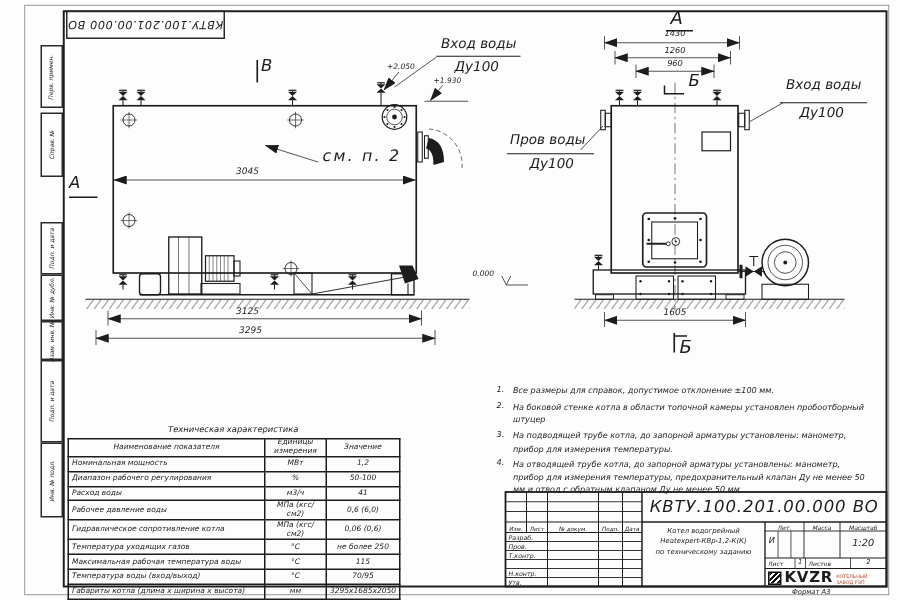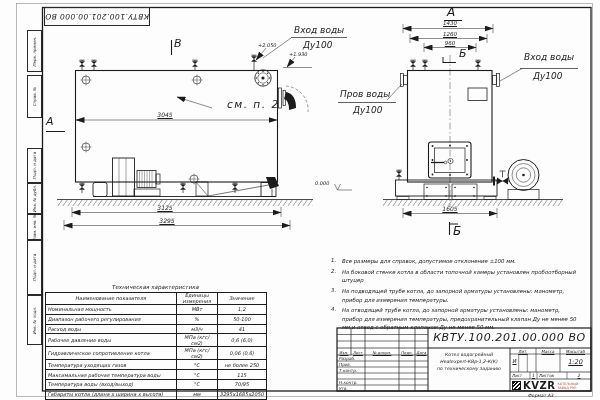--- a/index.html
+++ b/index.html
@@ -3,21 +3,21 @@
 <meta charset="utf-8">
 <style>
   html,body{margin:0;padding:0;background:#ffffff;}
   .sheet{
     position:relative;width:600px;height:400px;background:#fdfdfd;overflow:hidden;
     font-family:"DejaVu Sans",sans-serif;color:#1c1c1c;
   }
   .sheet *{box-sizing:border-box;}
   svg.lines{position:absolute;left:0;top:0;z-index:1;}
   .txt{position:absolute;z-index:2;font-style:italic;white-space:nowrap;color:#1c1c1c;}
-  .ctr{text-align:center;text-decoration:underline;}
+  .ctr{text-align:center;}
   
   .vcell{position:absolute;left:27px;width:15px;border:0.7px solid #2a2a2a;display:flex;align-items:center;justify-content:center;z-index:2;background:transparent;}
   .vcell span{transform:rotate(-90deg);white-space:nowrap;font-style:italic;font-size:4px;}
   
   .stamp{position:absolute;left:44px;top:7px;width:106px;height:19px;border:1px solid #2a2a2a;z-index:2;
          display:flex;align-items:center;justify-content:center;}
   .stamp span{transform:rotate(180deg);font-style:italic;font-size:7.5px;letter-spacing:.4px;}
   
   .notes{position:absolute;left:331px;top:257px;width:250px;z-index:2;}
   .note{display:flex;margin-bottom:2px;}
@@ -292,21 +292,21 @@
   <div class="vcell" style="top:295px;height:50px;">
       <span>Инв. № подл.</span>
     </div>
 
   <div class="stamp">
     <span>КВТУ.100.201.00.000 ВО</span>
   </div>
 
   <div class="txt" style="left:174px;top:37px;font-size:11px;">В</div>
   <div class="txt" style="left:46px;top:115px;font-size:11px;">А</div>
-  <div class="txt" style="left:227px;top:98px;font-size:10.5px;letter-spacing:1.5px;">см. п. 2</div>
+  <div class="txt" style="left:215px;top:98px;font-size:10.5px;letter-spacing:1.5px;">см. п. 2</div>
   <div class="txt ctr" style="left:140px;top:111px;width:50px;font-size:6px;">3045</div>
   <div class="txt ctr" style="left:140px;top:204px;width:50px;font-size:6px;">3125</div>
   <div class="txt ctr" style="left:142px;top:217px;width:50px;font-size:6px;">3295</div>
   <div class="txt" style="left:258px;top:42px;font-size:5px;">+2.050</div>
   <div class="txt" style="left:289px;top:51px;font-size:5px;">+1.930</div>
   <div class="txt" style="left:294px;top:25px;font-size:9px;">Вход воды</div>
   <div class="txt" style="left:303px;top:40px;font-size:9px;">Ду100</div>
 
   <div class="txt" style="left:447px;top:5px;font-size:12px;">А</div>
   <div class="txt ctr" style="left:430px;top:20px;width:40px;font-size:5.5px;">1430</div>

